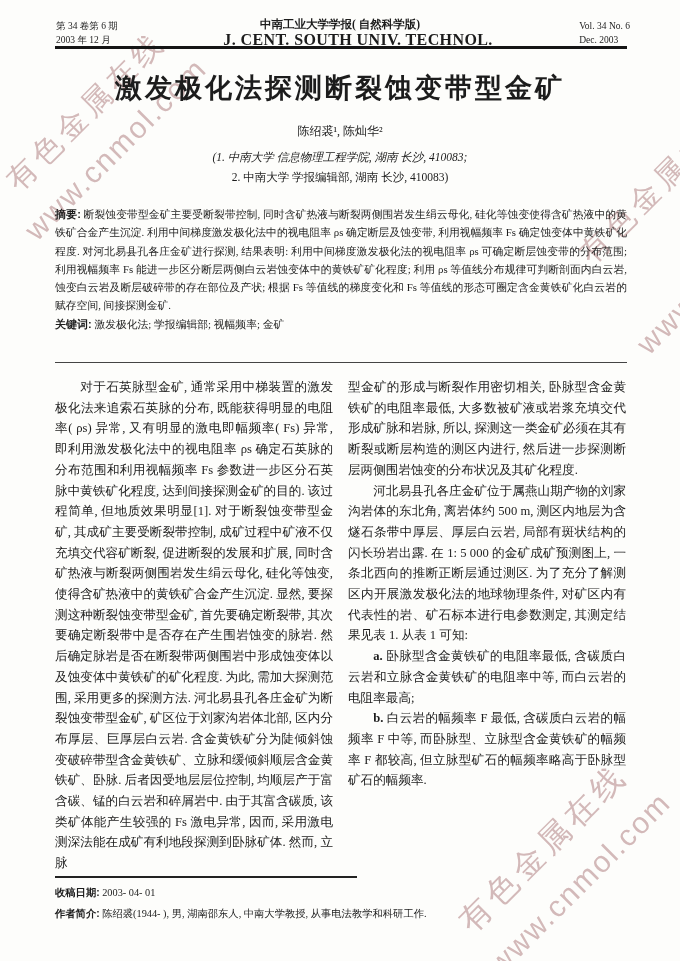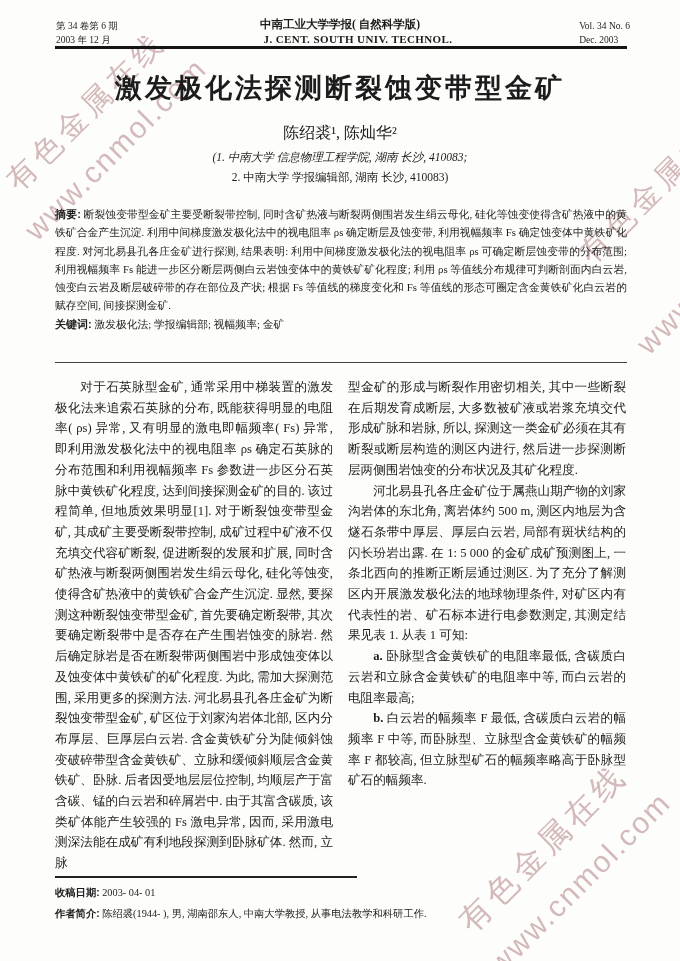--- a/index.html
+++ b/index.html
@@ -7,28 +7,28 @@
     width:680px;height:961px;background:#ffffff;
     font-family:"Liberation Serif","DejaVu Serif",serif;
     color:#1c1c1c;
   }
   .page{position:relative;width:680px;height:961px;overflow:hidden;background:#fdfdfb;}
 
   
   .hdr-left{position:absolute;left:56px;top:20px;font-size:9.5px;line-height:13.5px;}
   .hdr-center{position:absolute;left:0;right:0;top:17px;text-align:center;font-weight:bold;}
   .hdr-center .cn{font-size:11.5px;line-height:15px;}
-  .hdr-center .en{font-size:11px;line-height:15px;letter-spacing:.4px;margin-left:36px;}
+  .hdr-center .en{font-size:16px;line-height:15px;letter-spacing:.4px;margin-left:36px;}
   .hdr-right{position:absolute;right:50px;top:20px;font-size:9.5px;line-height:13.5px;}
   .hdr-rule{position:absolute;left:55px;top:46px;width:572px;height:2.5px;background:#151515;}
 
   
   .title{position:absolute;left:0;right:0;top:70px;text-align:center;
          font-size:27px;font-weight:700;letter-spacing:3px;}
-  .authors{position:absolute;left:0;right:0;top:123px;text-align:center;font-size:16px;}
+  .authors{position:absolute;left:0;right:0;top:123px;text-align:center;font-size:12px;}
   .aff1{position:absolute;left:0;right:0;top:150px;text-align:center;font-size:11.5px;font-style:italic;}
   .aff2{position:absolute;left:0;right:0;top:170px;text-align:center;font-size:11.5px;}
 
   
   .abstract{position:absolute;left:55px;top:205px;width:572px;
             font-size:10.8px;line-height:18.3px;text-align:justify;}
   .keywords{position:absolute;left:55px;top:317px;width:572px;font-size:10.8px;}
   .meta{position:absolute;left:55px;top:338px;width:572px;font-size:10.8px;}
   .meta .seg{display:inline-block;}
   .meta .seg1{margin-right:30px;}
@@ -108,21 +108,21 @@
     <span>激发极化法;  学报编辑部;  视幅频率;  金矿</span>
   </div>
 
   <div class="mid-rule"></div>
 
   <div class="col col-left">
     <p class="indent">对于石英脉型金矿, 通常采用中梯装置的激发极化法来追索石英脉的分布, 既能获得明显的电阻率( ρs) 异常, 又有明显的激电即幅频率( Fs) 异常, 即利用激发极化法中的视电阻率 ρs 确定石英脉的分布范围和利用视幅频率 Fs 参数进一步区分石英脉中黄铁矿化程度, 达到间接探测金矿的目的. 该过程简单, 但地质效果明显[1]. 对于断裂蚀变带型金矿, 其成矿主要受断裂带控制, 成矿过程中矿液不仅充填交代容矿断裂, 促进断裂的发展和扩展, 同时含矿热液与断裂两侧围岩发生绢云母化, 硅化等蚀变, 使得含矿热液中的黄铁矿合金产生沉淀. 显然, 要探测这种断裂蚀变带型金矿, 首先要确定断裂带, 其次要确定断裂带中是否存在产生围岩蚀变的脉岩. 然后确定脉岩是否在断裂带两侧围岩中形成蚀变体以及蚀变体中黄铁矿的矿化程度. 为此, 需加大探测范围, 采用更多的探测方法. 河北易县孔各庄金矿为断裂蚀变带型金矿, 矿区位于刘家沟岩体北部, 区内分布厚层、巨厚层白云岩. 含金黄铁矿分为陡倾斜蚀变破碎带型含金黄铁矿、立脉和缓倾斜顺层含金黄铁矿、卧脉. 后者因受地层层位控制, 均顺层产于富含碳、锰的白云岩和碎屑岩中. 由于其富含碳质, 该类矿体能产生较强的 Fs 激电异常, 因而, 采用激电测深法能在成矿有利地段探测到卧脉矿体. 然而, 立脉</p>
   </div>
 
   <div class="col col-right">
-    <p>型金矿的形成与断裂作用密切相关, 其中一些断裂在后期发育成断层, 大多数被矿液或岩浆充填交代形成矿脉和岩脉, 所以, 探测这一类金矿必须在其有断裂或断层构造的测区内进行, 然后进一步探测断层两侧围岩蚀变的分布状况及其矿化程度.</p>
+    <p>型金矿的形成与断裂作用密切相关, 卧脉型含金黄铁矿的电阻率最低, 大多数被矿液或岩浆充填交代形成矿脉和岩脉, 所以, 探测这一类金矿必须在其有断裂或断层构造的测区内进行, 然后进一步探测断层两侧围岩蚀变的分布状况及其矿化程度.</p>
     <p class="indent">河北易县孔各庄金矿位于属燕山期产物的刘家沟岩体的东北角, 离岩体约 500 m, 测区内地层为含燧石条带中厚层、厚层白云岩, 局部有斑状结构的闪长玢岩出露. 在 1: 5 000 的金矿成矿预测图上, 一条北西向的推断正断层通过测区. 为了充分了解测区内开展激发极化法的地球物理条件, 对矿区内有代表性的岩、矿石标本进行电参数测定, 其测定结果见表 1. 从表 1 可知:</p>
     <p class="indent item">
       <b>a.</b>
       <span>卧脉型含金黄铁矿的电阻率最低, 含碳质白云岩和立脉含金黄铁矿的电阻率中等, 而白云岩的电阻率最高;</span>
     </p>
     <p class="indent item">
       <b>b.</b>
       <span>白云岩的幅频率 F 最低, 含碳质白云岩的幅频率 F 中等, 而卧脉型、立脉型含金黄铁矿的幅频率 F 都较高, 但立脉型矿石的幅频率略高于卧脉型矿石的幅频率.</span>
     </p>
   </div>

